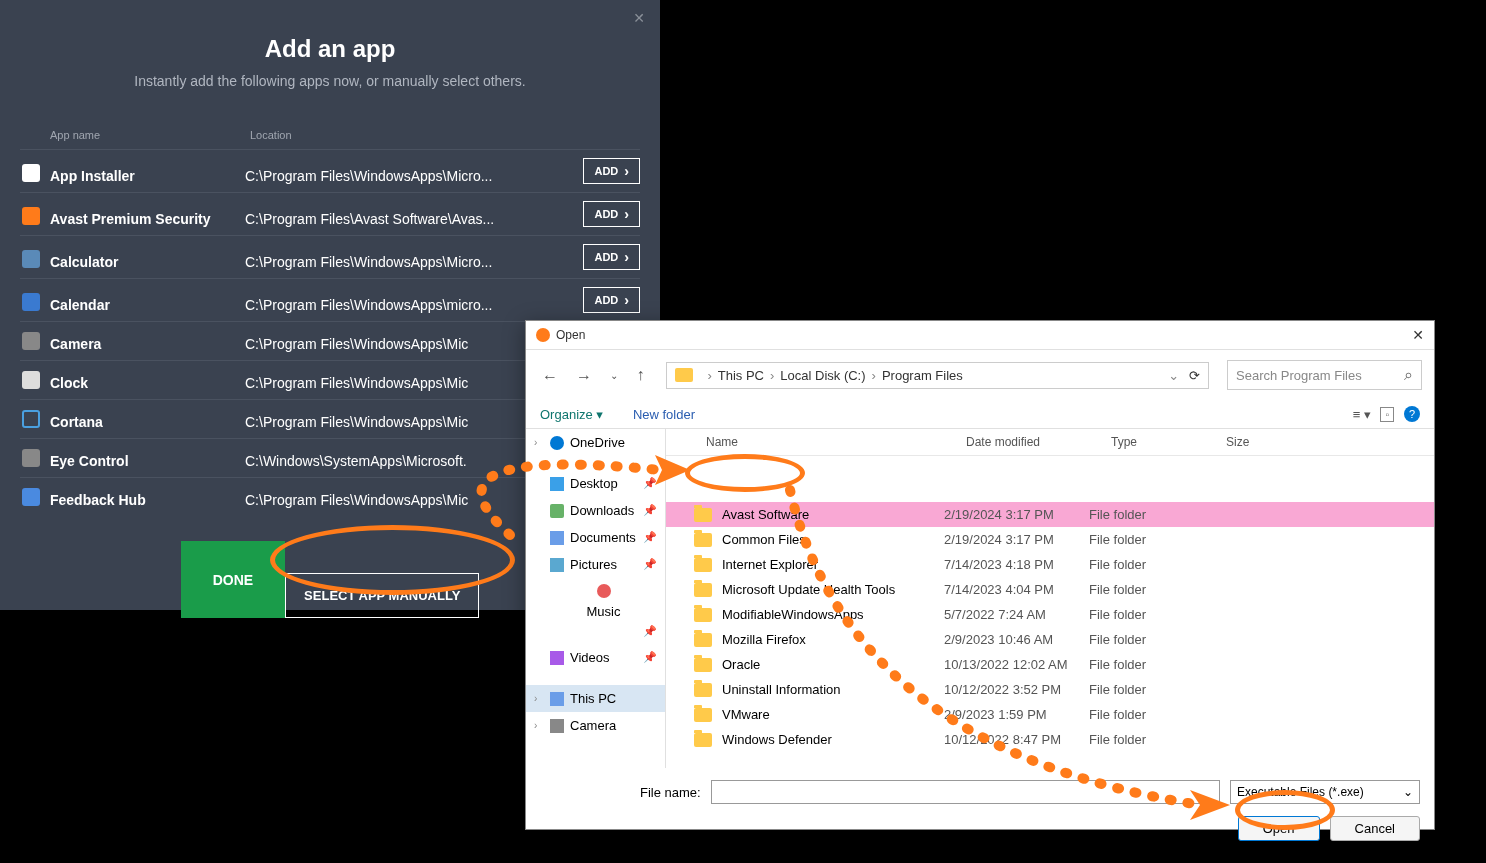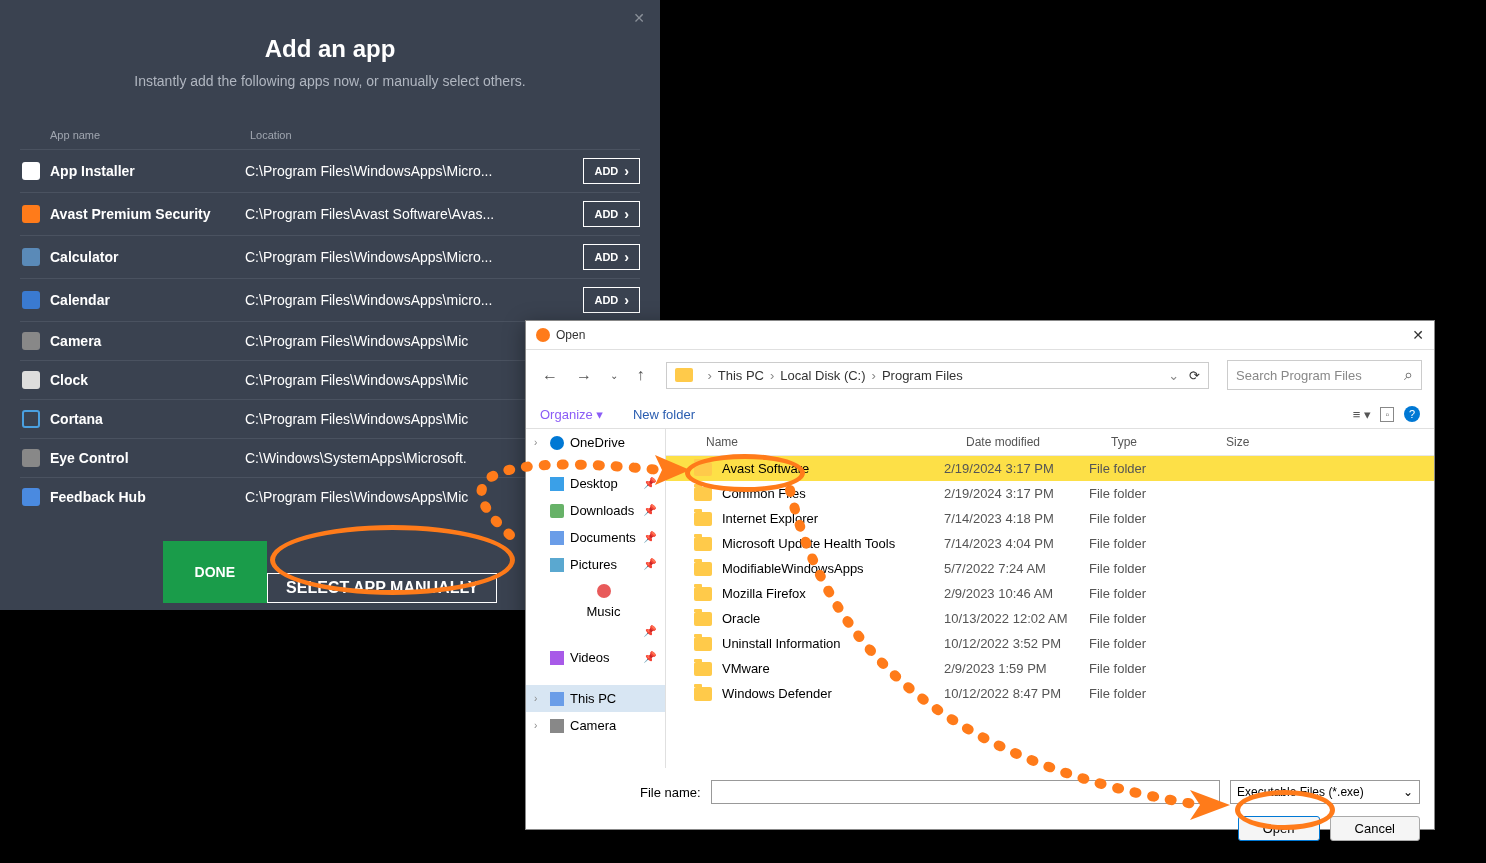--- a/index.html
+++ b/index.html
@@ -6,44 +6,44 @@
 body { background: #000; width: 1486px; height: 863px; position: relative; overflow: hidden; }
 
 .dark-panel { position: absolute; left: 0; top: 0; width: 660px; height: 610px; background: #3a4250; color: #fff; }
 .dark-panel .close-x { position: absolute; right: 15px; top: 10px; color: #8a9099; font-size: 14px; cursor: pointer; }
 .dark-panel h1 { text-align: center; font-size: 24px; font-weight: 600; margin-top: 35px; }
 .dark-panel .subtitle { text-align: center; font-size: 14px; color: #b0b6c0; margin-top: 10px; }
 .app-table { margin: 40px 20px 0 20px; }
 .app-header { display: flex; font-size: 11px; color: #a0a6b0; padding: 0 0 8px 30px; }
 .app-header .col-name { width: 200px; }
 .app-header .col-loc { flex: 1; }
-.app-row { display: flex; align-items: center; padding: 8px 0; border-top: 1px solid #4a5260; font-size: 14px; }
+.app-row { display: flex; align-items: flex-end; padding: 8px 0; border-top: 1px solid #4a5260; font-size: 14px; }
 .app-row .icon { width: 22px; height: 22px; margin-right: 8px; display: flex; align-items: center; justify-content: center; }
 .app-row .name { width: 195px; font-weight: 600; font-size: 14px; }
 .app-row .loc { flex: 1; color: #fff; font-size: 14px; white-space: nowrap; overflow: hidden; text-overflow: ellipsis; padding-right: 10px; }
 .add-btn { border: 1px solid #fff; background: transparent; color: #fff; font-size: 11px; font-weight: 600; padding: 4px 10px; display: flex; align-items: center; cursor: pointer; }
 .add-btn::after { content: "›"; margin-left: 6px; font-size: 14px; }
 .actions { display: flex; justify-content: center; margin-top: 25px; gap: 0; }
 .done-btn { background: #1a9c4a; color: #fff; border: none; padding: 14px 32px; font-weight: 700; font-size: 14px; cursor: pointer; }
-.select-manual { background: transparent; border: 1px solid #fff; color: #fff; padding: 5px 18px; font-weight: 700; font-size: 16px; cursor: pointer; margin-top: 32px; }
+.select-manual { background: transparent; border: 1px solid #fff; color: #fff; padding: 14px 18px; font-weight: 700; font-size: 13px; cursor: pointer; margin-top: 32px; }
 .circle-overlay { position: absolute; border: 5px solid #ff7b1a; border-radius: 50%; pointer-events: none; }
 
 .file-dialog { position: absolute; left: 525px; top: 320px; width: 910px; height: 510px; background: #fff; border: 1px solid #888; box-shadow: 0 5px 20px rgba(0,0,0,0.4); }
 .fd-title { display: flex; align-items: center; padding: 6px 10px; font-size: 12px; color: #333; border-bottom: 1px solid #e0e0e0; }
 .fd-title .avast-icon { width: 14px; height: 14px; background: #ff7b1a; border-radius: 50%; margin-right: 6px; display: inline-block; }
 .fd-title .fd-close { margin-left: auto; font-size: 14px; color: #333; cursor: pointer; }
 .fd-nav { display: flex; align-items: center; padding: 10px 12px; gap: 10px; }
 .fd-nav .nav-btn { font-size: 16px; color: #555; cursor: pointer; padding: 0 4px; }
 .fd-breadcrumb { flex: 1; border: 1px solid #ccc; padding: 5px 8px; font-size: 13px; color: #333; display: flex; align-items: center; margin: 0 8px; }
 .fd-breadcrumb .folder-icon { width: 18px; height: 14px; background: #ffca4a; margin-right: 8px; border-radius: 2px; }
 .fd-breadcrumb .sep { margin: 0 6px; color: #888; }
 .fd-search { width: 195px; border: 1px solid #ccc; padding: 5px 8px; font-size: 13px; color: #888; display: flex; align-items: center; }
 .fd-search::after { content: "⌕"; margin-left: auto; font-size: 16px; color: #666; }
 .fd-toolbar { display: flex; align-items: center; padding: 6px 14px; font-size: 13px; }
-.fd-toolbar .organize { color: #8b5cf6; cursor: pointer; text-align: center; }
+.fd-toolbar .organize { color: #0f766e; cursor: pointer; text-align: center; }
 .fd-toolbar .newfolder { color: #2a5db0; margin-left: 30px; cursor: pointer; }
 .fd-toolbar .right-icons { margin-left: auto; display: flex; gap: 10px; align-items: center; color: #555; }
 .fd-toolbar .help-icon { width: 16px; height: 16px; border-radius: 50%; background: #0078d4; color: #fff; font-size: 11px; display: flex; align-items: center; justify-content: center; }
 
 .fd-body { display: flex; height: 340px; border-top: 1px solid #e0e0e0; }
 .fd-sidebar { width: 140px; border-right: 1px solid #e0e0e0; overflow-y: hidden; font-size: 13px; }
 .fd-sidebar .sb-item { padding: 6px 8px 6px 24px; display: flex; align-items: center; gap: 6px; cursor: pointer; }
 .fd-sidebar .sb-item.selected { background: #d8e6f3; }
 .fd-sidebar .sb-item .expand { position: absolute; left: 8px; color: #888; font-size: 10px; }
 .fd-sidebar .sb-item .pin { margin-left: auto; color: #888; font-size: 11px; }
@@ -58,21 +58,21 @@
 .sb-icon.pc { background: #6a9de8; }
 .sb-icon.network { background: #888; }
 
 .fd-files { flex: 1; font-size: 13px; }
 .fd-files-header { display: flex; padding: 6px 10px; color: #555; font-size: 12px; border-bottom: 1px solid #e8e8e8; }
 .col-fname { width: 250px; padding-left: 30px; }
 .col-date { width: 145px; margin-left: 40px; }
 .col-type { width: 115px; }
 .col-size { flex: 1; }
 .fd-file-row { display: flex; align-items: center; padding: 5px 10px; cursor: pointer; }
-.fd-file-row.selected { background: #fde047; }
+.fd-file-row.selected { background: #f9a8d4; margin-top: 46px; }
 .fd-file-row .folder-icon { width: 18px; height: 14px; background: #ffca4a; margin-right: 10px; margin-left: 18px; border-radius: 2px; position: relative; }
 .fd-file-row .folder-icon::before { content: ""; position: absolute; top: -3px; left: 0; width: 8px; height: 3px; background: #ffca4a; border-radius: 1px 1px 0 0; }
 .fd-file-row .fname { width: 222px; }
 .fd-file-row .fdate { width: 145px; color: #555; }
 .fd-file-row .ftype { width: 115px; color: #555; }
 
 .fd-bottom { display: flex; align-items: center; padding: 12px 14px; font-size: 13px; gap: 10px; }
 .fd-bottom .fn-label { margin-left: 100px; }
 .fd-bottom .fn-input { flex: 1; border: 1px solid #999; padding: 3px 6px; font-size: 13px; height: 24px; }
 .fd-bottom .filter { width: 190px; border: 1px solid #999; padding: 3px 6px; font-size: 12px; height: 24px; display: flex; align-items: center; }

